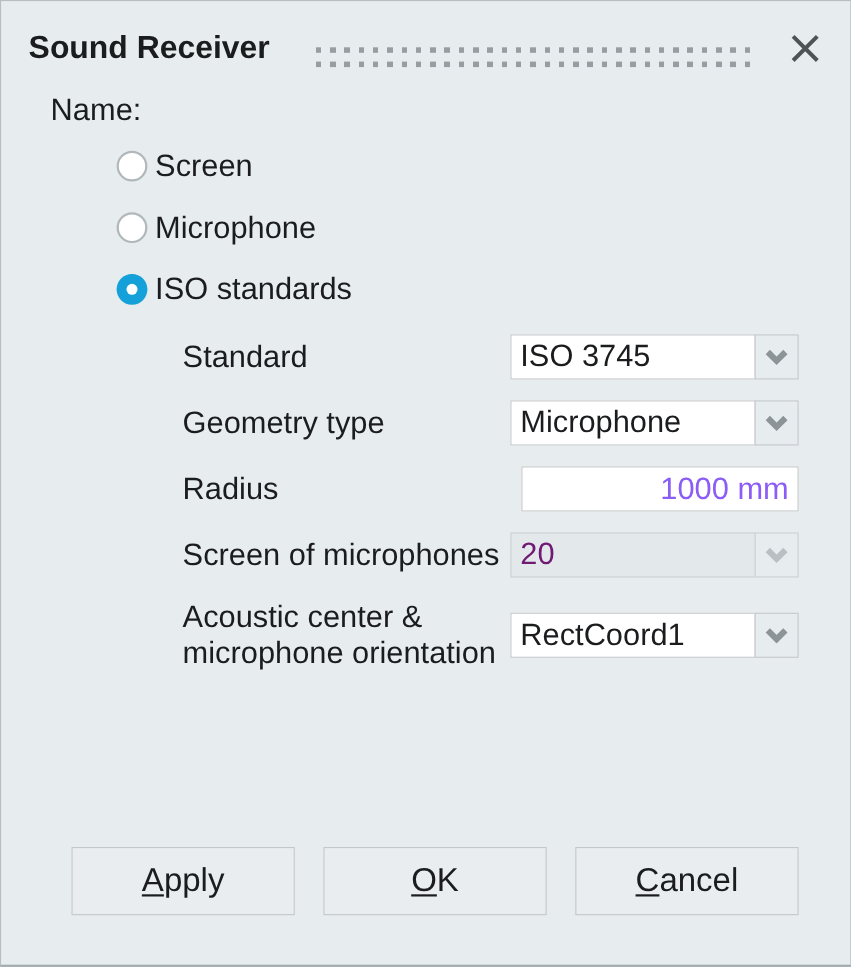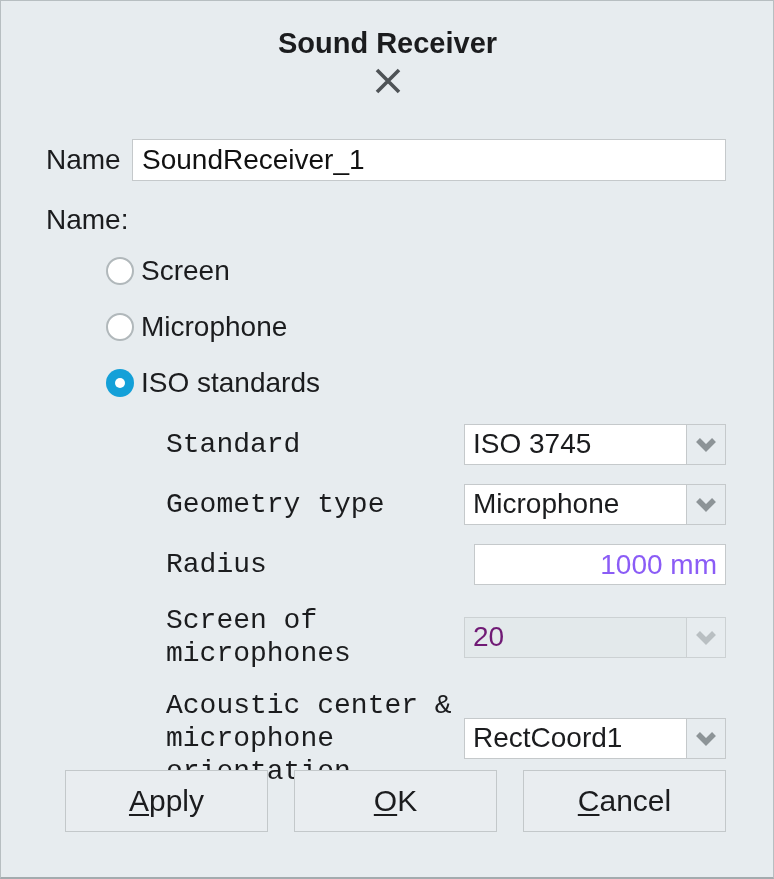--- a/index.html
+++ b/index.html
@@ -8,21 +8,21 @@
     position:relative;
     width:774px; height:879px;
     background:#e7ecef;
     border:1px solid #b7bec1;
     border-bottom:2px solid #a3abae;
     font-family:"Liberation Sans", sans-serif;
     color:#1b1c1e;
     overflow:hidden;
   }
   
-  .header { display:flex; align-items:center; padding:26px 24px 0 25px;flex-direction:column; }
+  .header { display:flex; align-items:flex-end; padding:26px 24px 0 25px; }
   .title { font-size:29px; font-weight:600; color:#1b1c1e; white-space:nowrap; }
   .grip {
     flex:1; height:20px; margin:4px 28px 0 42px;
     background-image:
       repeating-linear-gradient(90deg,#979da0 0 5px,transparent 5px 13px),
       repeating-linear-gradient(90deg,#979da0 0 5px,transparent 5px 13px);
     background-size:100% 5px,100% 5px;
     background-position:0 2px,0 15px;
     background-repeat:no-repeat;
   }
@@ -45,21 +45,21 @@
   }
   .radio.selected { background:#14a0d8; border:none; }
   .radio.selected::after {
     content:""; position:absolute; left:9px; top:9px;
     width:10px; height:10px; border-radius:50%; background:#fff;
   }
   .radio-text { font-size:28px; margin-left:7px; }
   
   .params { margin:13px 47px 0 165px; }
   .param-row { display:flex; align-items:center; justify-content:space-between; margin-bottom:19px; }
-  .param-label { font-size:28px; line-height:33px; max-width:322px;font-family:Liberation Mono, monospace; }
+  .param-label { font-size:28px; line-height:33px; max-width:322px; }
   .control { width:262px; flex:none; display:flex; }
   .combo-text {
     flex:1; height:41px; background:#fff; border:1px solid #c5c9cb;
     font-size:28px; line-height:38px; padding:0 8px; white-space:nowrap; overflow:hidden;
   }
   .combo-btn {
     width:40px; height:41px; margin-left:-1px; flex:none;
     background:#e7ecef; border:1px solid #c5c9cb; padding:0; cursor:pointer;
     display:flex; align-items:center; justify-content:center;
   }
@@ -85,24 +85,20 @@
   <div class="header">
     <div class="title">Sound Receiver</div>
     <div class="grip"></div>
     <button class="close-btn">
       <svg width="30" height="30" viewBox="0 0 30 30">
         <path d="M4 4 L26 26 M26 4 L4 26" stroke="#4e5356" stroke-width="3.6" fill="none"></path>
       </svg>
     </button>
   </div>
 
-  <div class="name-row">
-    <div class="name-label">Name</div>
-    <input class="text-input" type="text" value="SoundReceiver_1" style="">
-  </div>
 
   <div class="type-label">Name:</div>
 
   <div class="radio-group">
     <div class="radio-row">
       <span class="radio"></span>
       <span class="radio-text">Screen</span>
     </div>
     <div class="radio-row">
       <span class="radio"></span>

